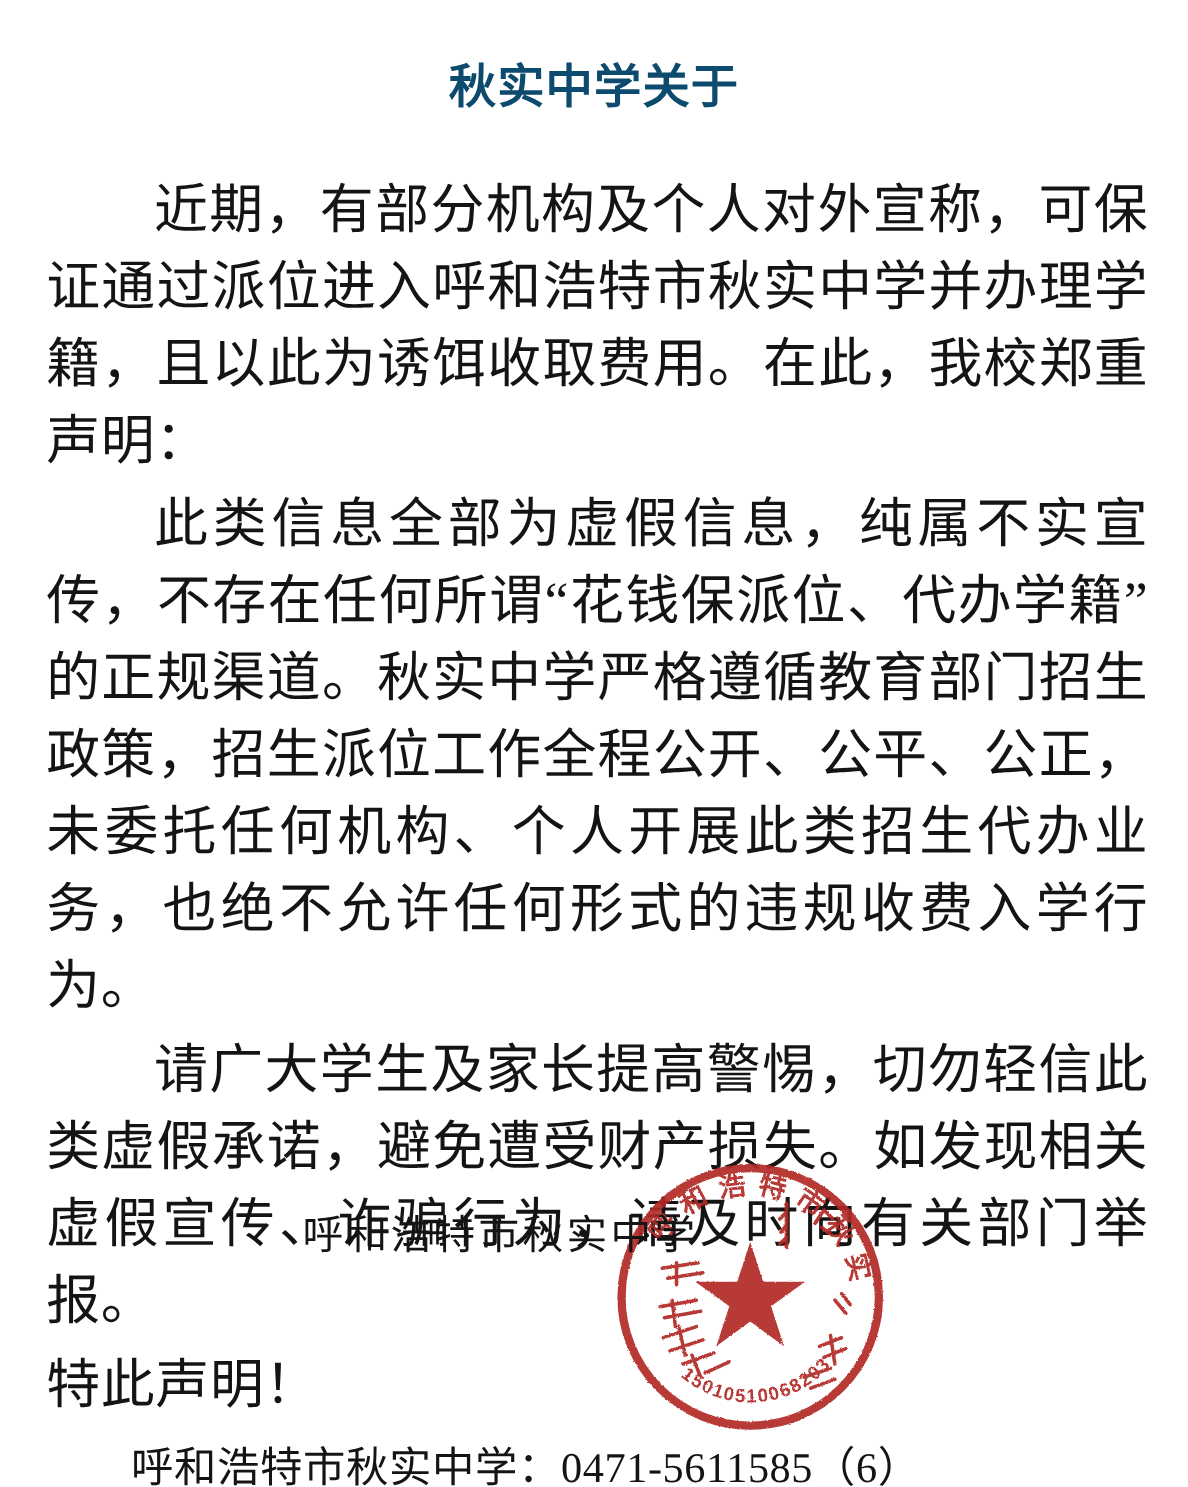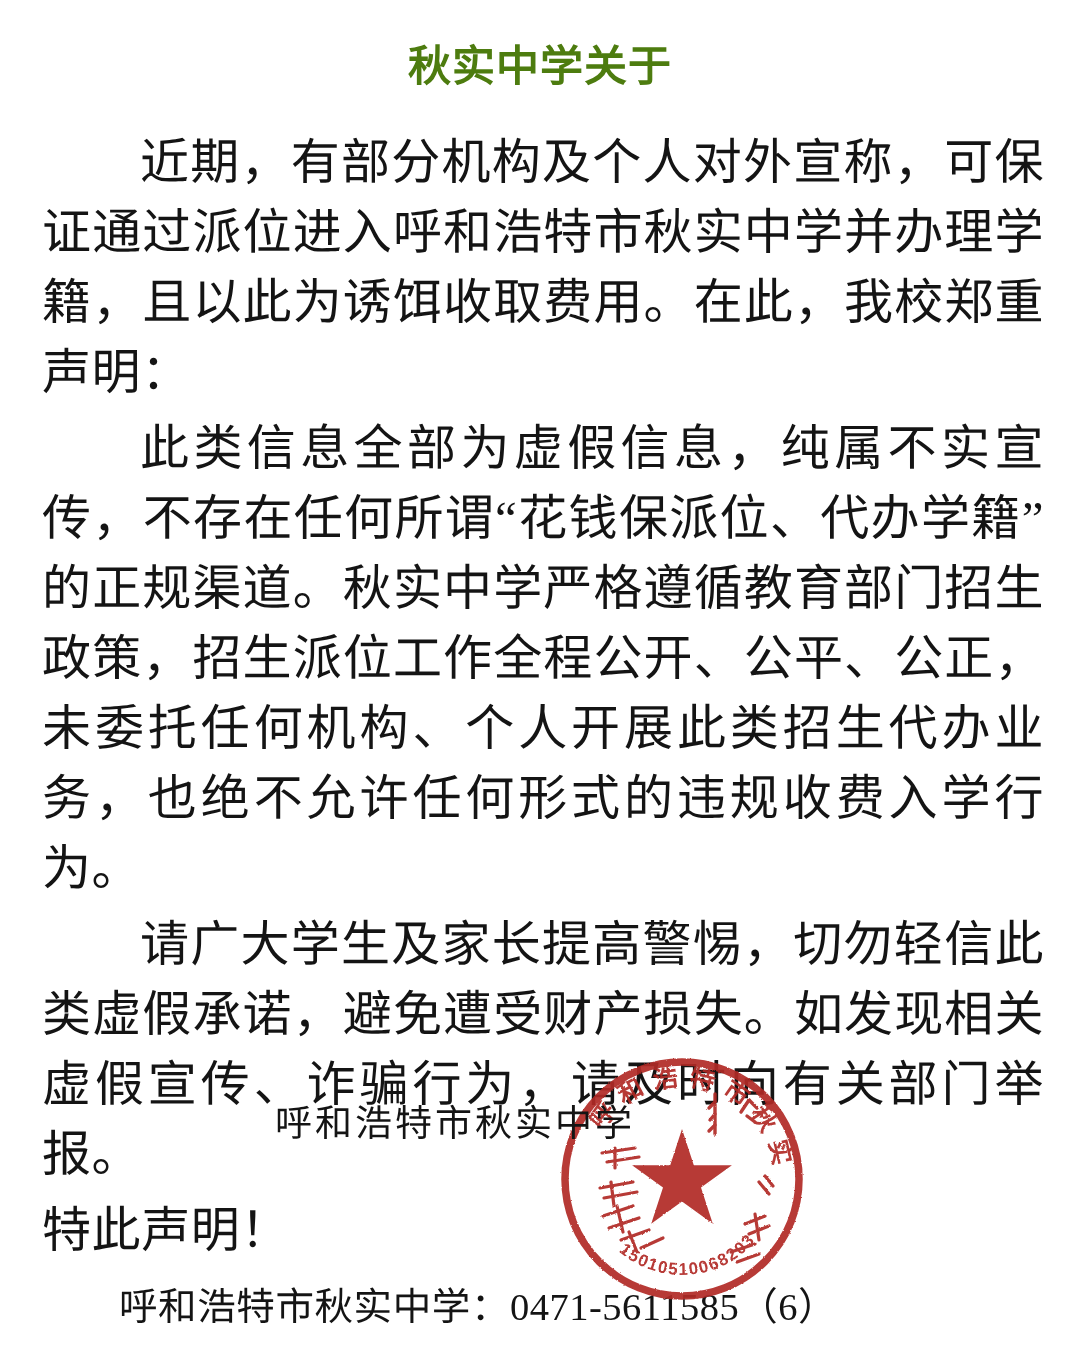--- a/index.html
+++ b/index.html
@@ -22,27 +22,27 @@
     position: relative;
     width: 1080px;
     height: 1352px;
     box-sizing: border-box;
     padding: 0;
   }
 
   
   .doc-title {
     margin: 0;
-    padding: 4px;
+    padding: 18px;
     text-align: center;
     font-weight: bold;
     font-size: 43px;
     line-height: 62px;
     letter-spacing: 1px;
-    color: #4d7c0f;
+    color: #0c4a6e;
     font-family: "Liberation Serif", "DejaVu Serif", serif;
   }
   .doc-title .line1 { display: block; padding-top: 32px; }
   .doc-title .line2 { display: block; padding-top: 6px; }
 
   
   .body-area {
     margin-top: 26px;
     padding: 0 36px 0 42px;
   }

